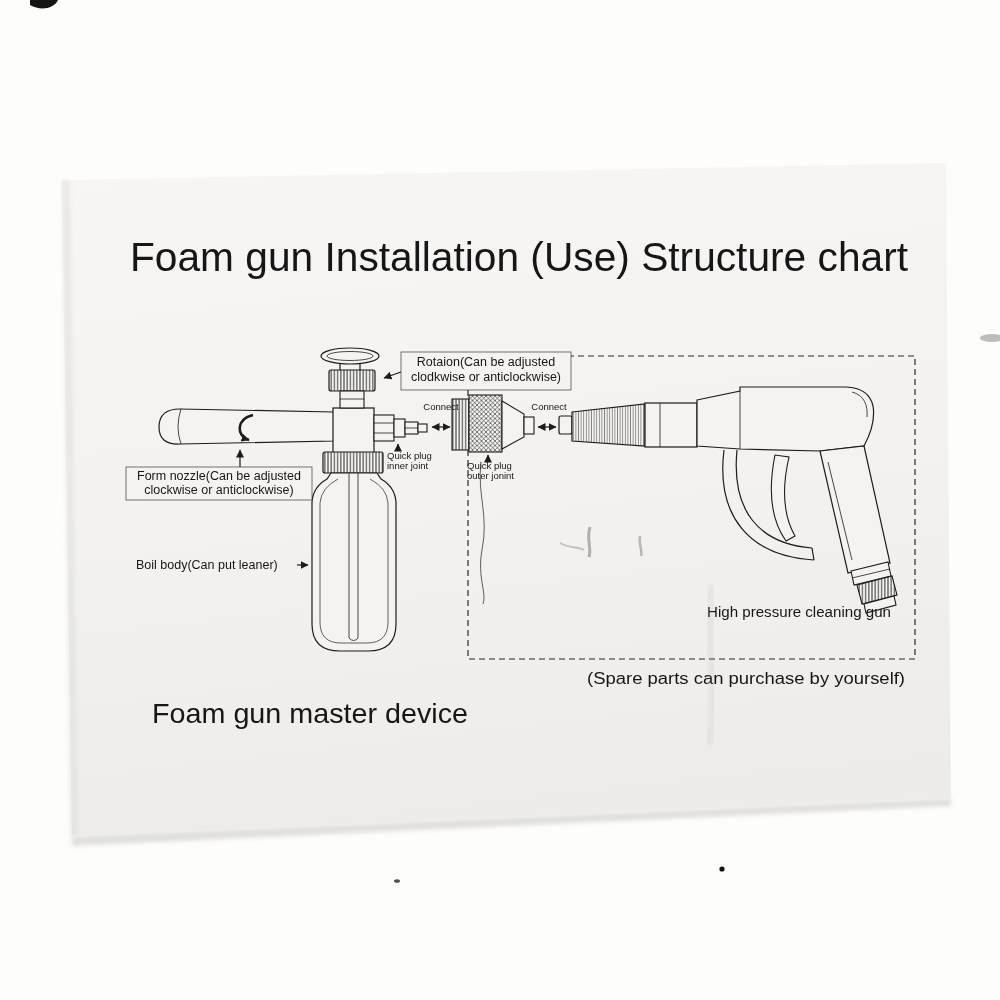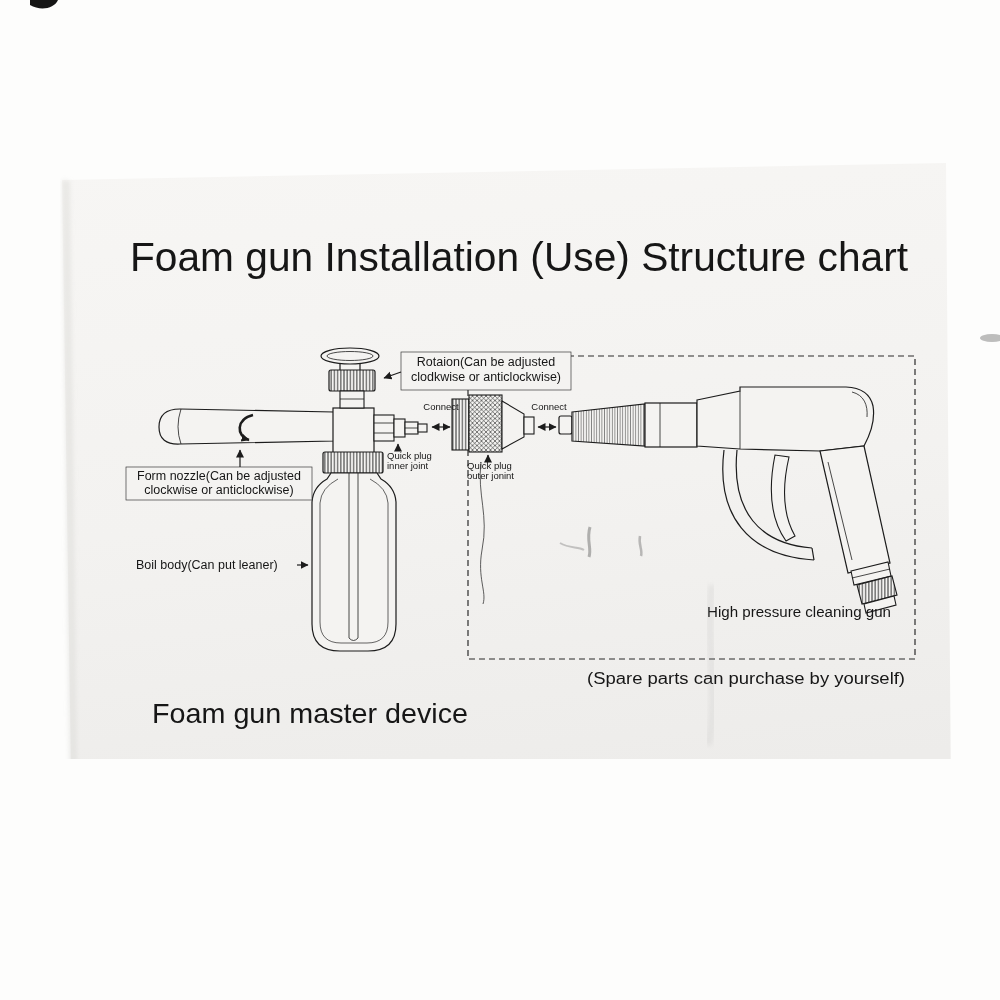--- a/index.html
+++ b/index.html
@@ -1,16 +1,16 @@
 <!DOCTYPE html>
 <html><head>
 <meta charset="utf-8">
 <style>
   html,body{margin:0;padding:0;background:#fdfdfc;}
-  .stage{position:relative;width:1000px;height:759px;overflow:hidden;background:#fdfdfc;}
+  .stage{position:relative;width:1000px;height:1000px;overflow:hidden;background:#fdfdfc;}
   svg{display:block;}
   text{font-family:"Liberation Sans","DejaVu Sans",sans-serif;fill:#161616;}
   .ink{stroke:#1c1c1c;fill:none;stroke-width:1.2;}
   .thin{stroke:#1c1c1c;fill:none;stroke-width:0.8;}
   .paperfill{fill:#f4f3f1;}
 </style>
 </head>
 <body>
 
 <div class="stage">

